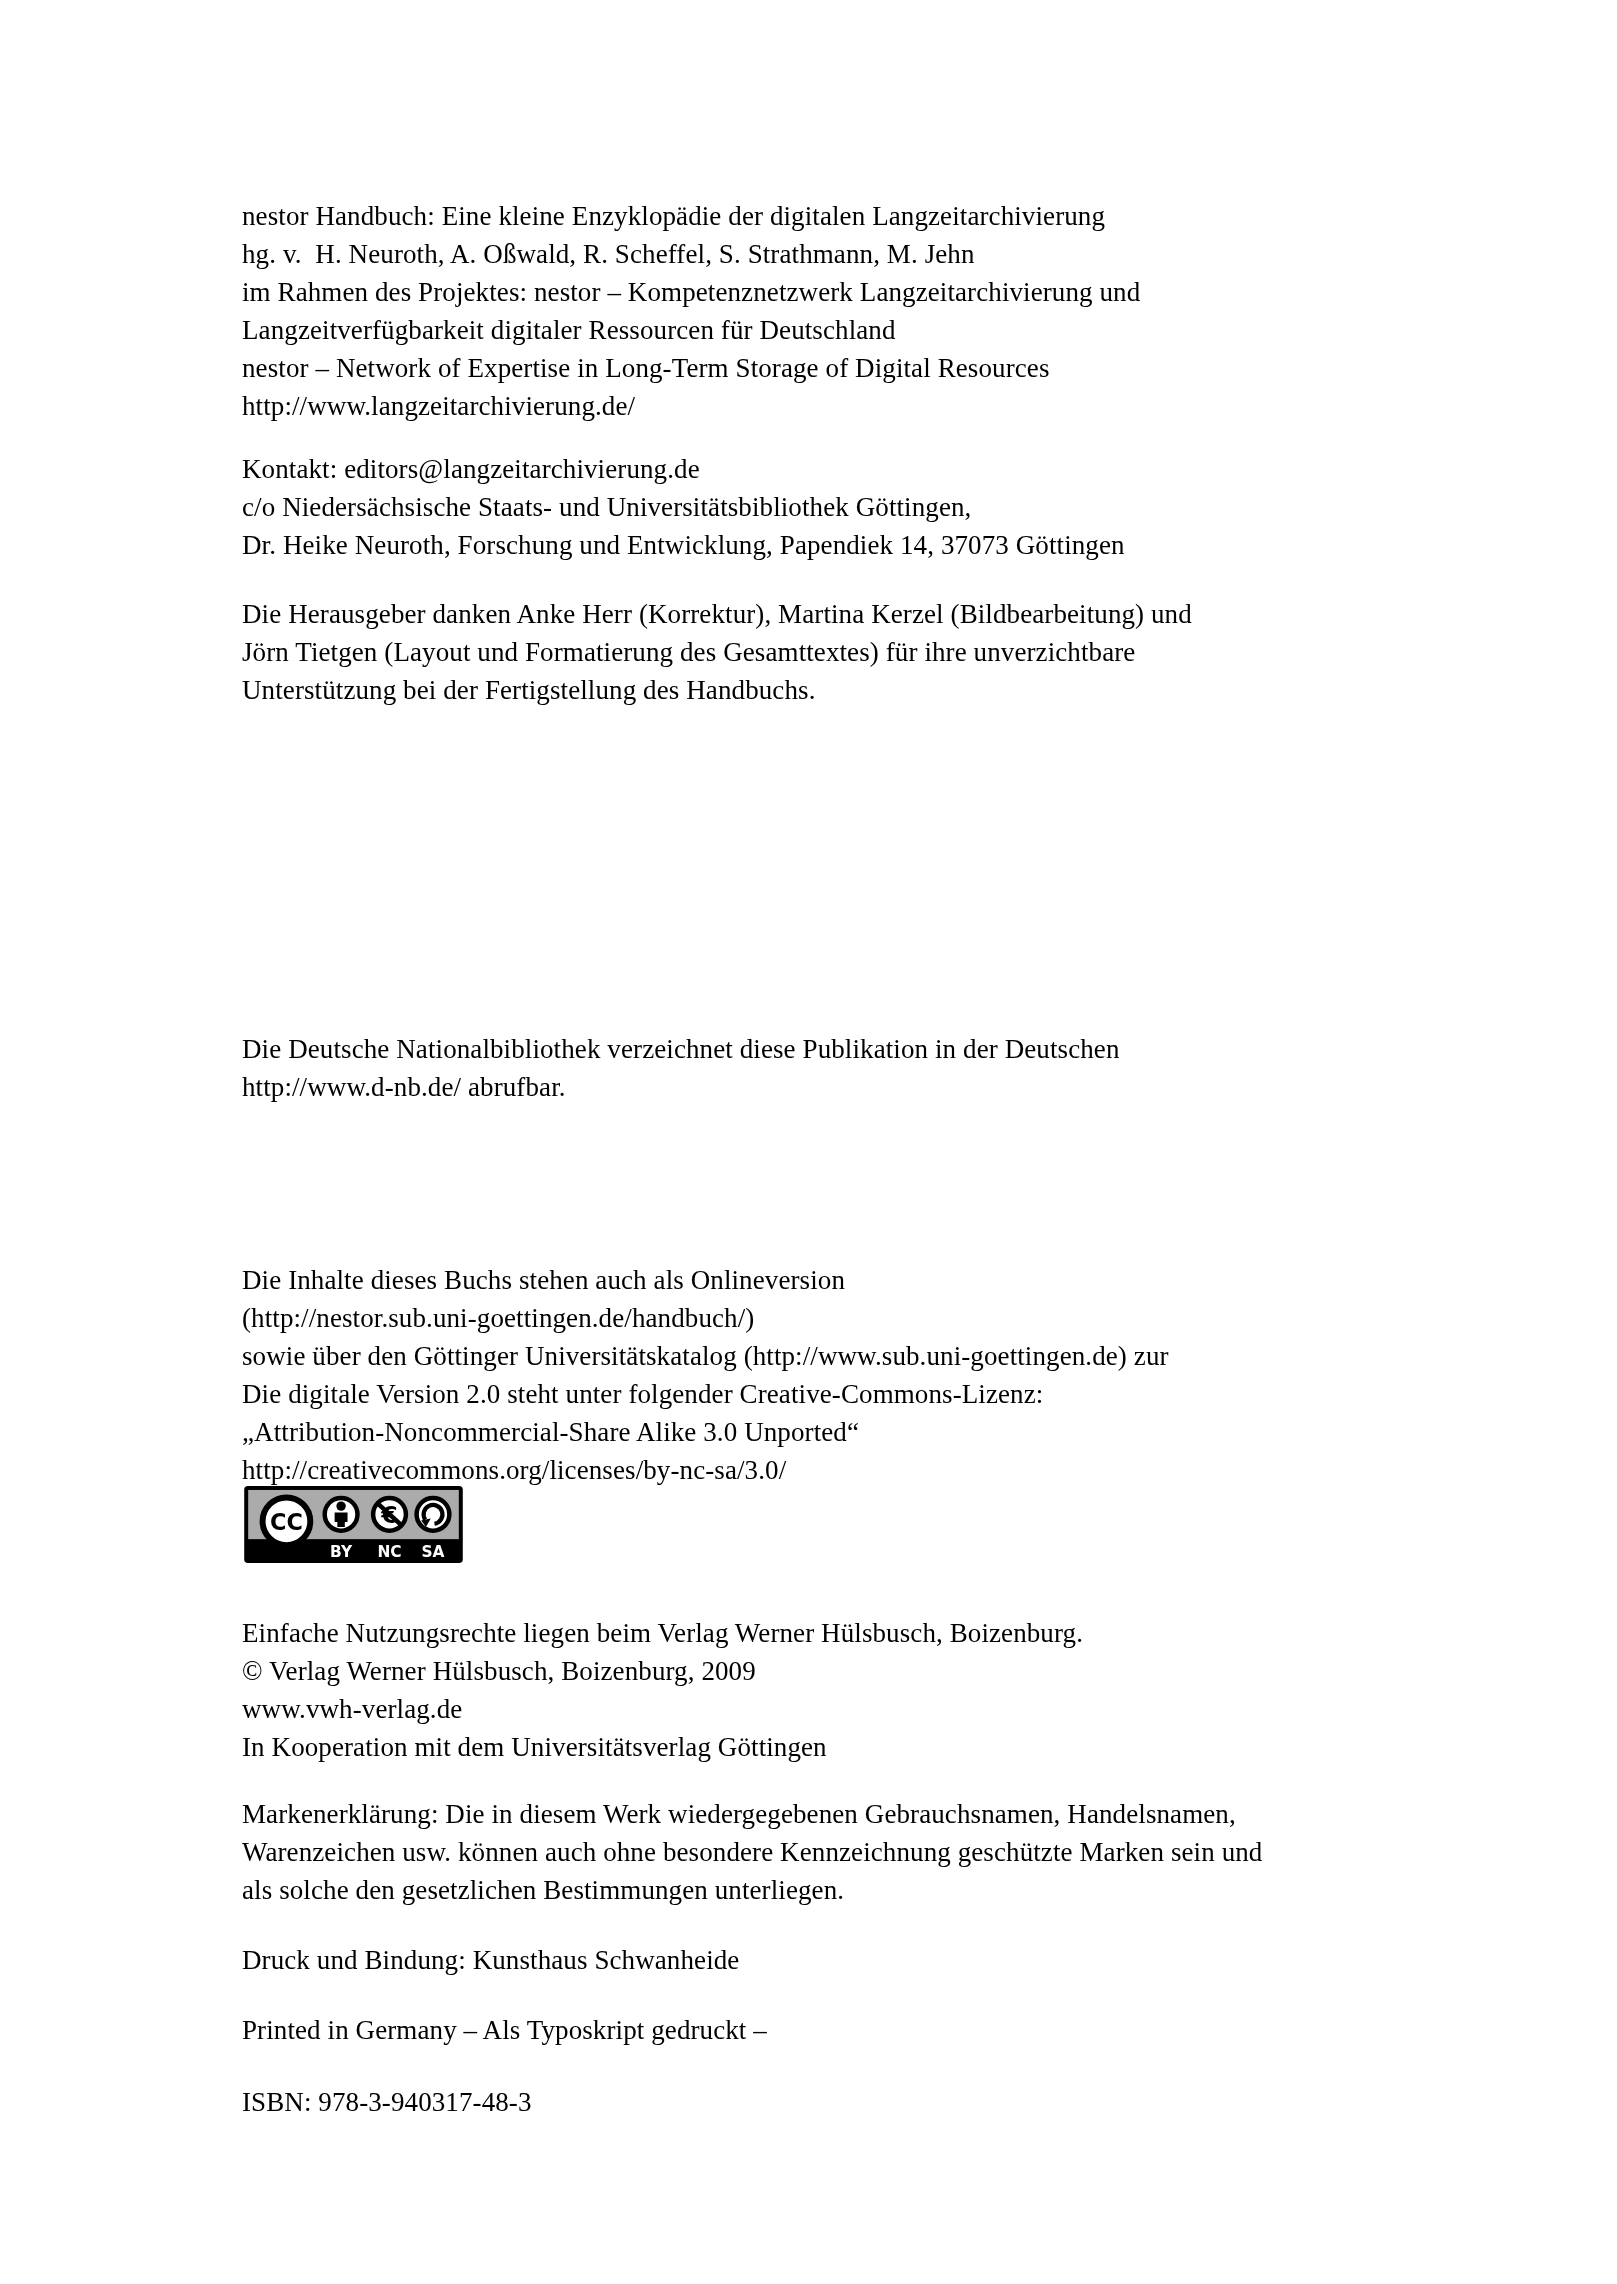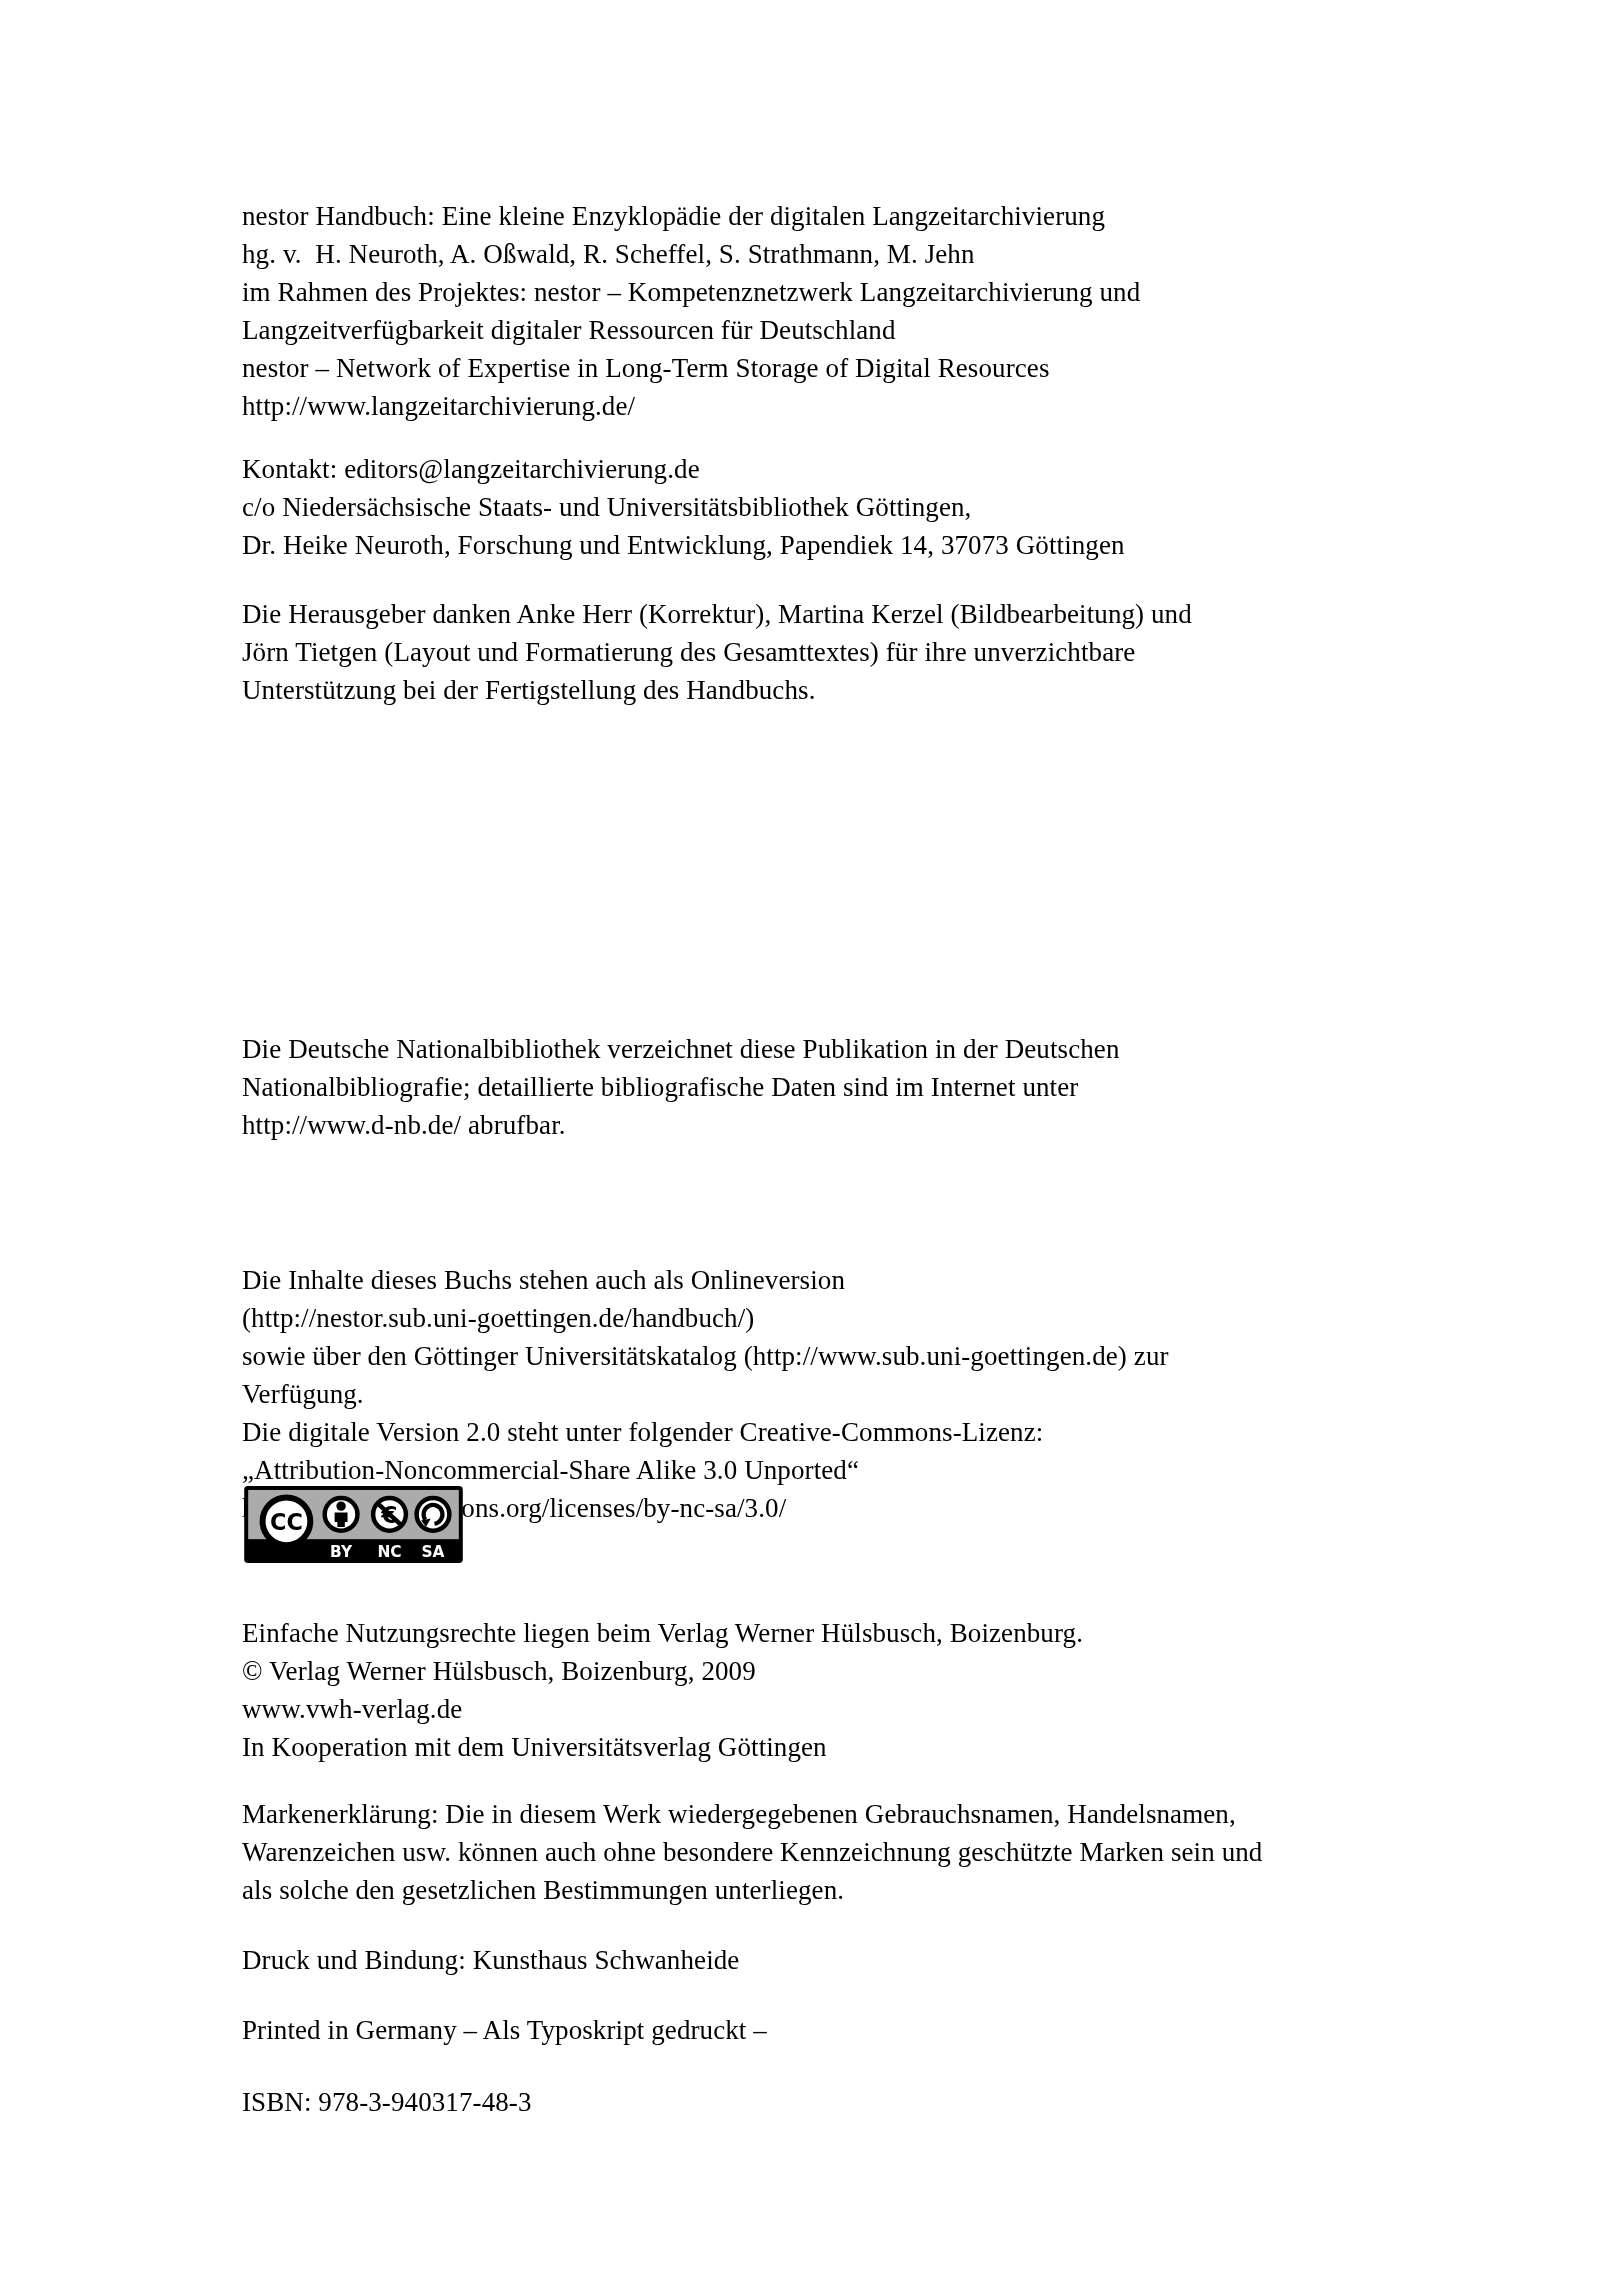--- a/index.html
+++ b/index.html
@@ -54,29 +54,27 @@
   </section>
 
   <section class="para" id="p-thanks">
     <div class="line">Die Herausgeber danken Anke Herr (Korrektur), Martina Kerzel (Bildbearbeitung) und</div>
     <div class="line">Jörn Tietgen (Layout und Formatierung des Gesamttextes) für ihre unverzichtbare</div>
     <div class="line">Unterstützung bei der Fertigstellung des Handbuchs.</div>
   </section>
 
   <section class="para" id="p-biblio">
     <div class="line">Die Deutsche Nationalbibliothek verzeichnet diese Publikation in der Deutschen</div>
-    <div class="line">Nationalbibliografie; detaillierte bibliografische Daten sind im Internet unter</div>
     <div class="line">http://www.d-nb.de/ abrufbar.</div>
   </section>
 
   <section class="para" id="p-online">
     <div class="line">Die Inhalte dieses Buchs stehen auch als Onlineversion</div>
     <div class="line">(http://nestor.sub.uni-goettingen.de/handbuch/)</div>
     <div class="line">sowie über den Göttinger Universitätskatalog (http://www.sub.uni-goettingen.de) zur</div>
-    <div class="line">Verfügung.</div>
     <div class="line">Die digitale Version 2.0 steht unter folgender Creative-Commons-Lizenz:</div>
     <div class="line">„Attribution-Noncommercial-Share Alike 3.0 Unported“</div>
     <div class="line">http://creativecommons.org/licenses/by-nc-sa/3.0/</div>
   </section>
 
   <div class="cc-badge">
     <svg width="219" height="77" viewBox="0 0 88 31" xmlns="http://www.w3.org/2000/svg">
 
       <rect x="0" y="0" width="88" height="31" rx="1.5" fill="#000000"></rect>
 

